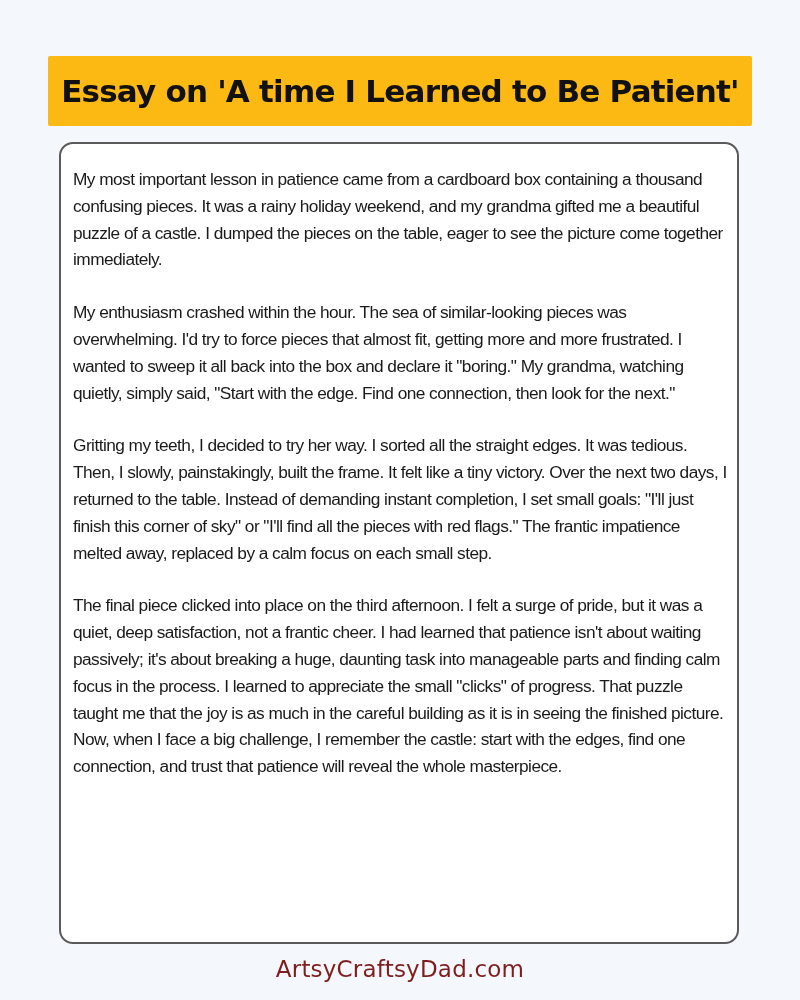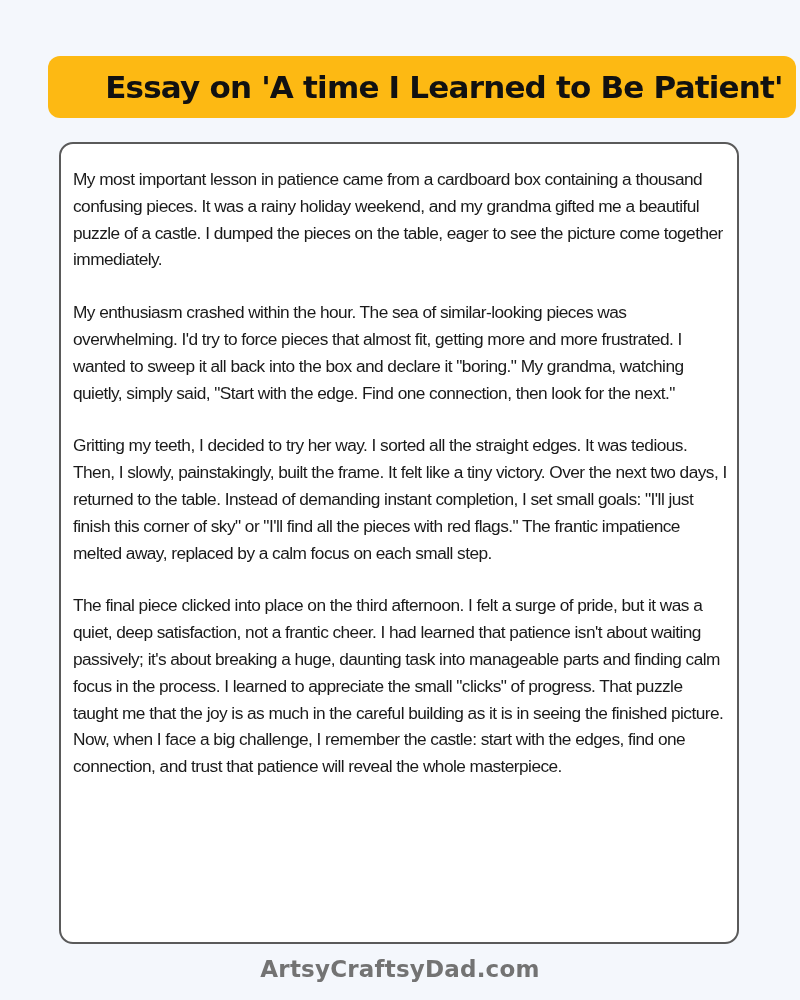--- a/index.html
+++ b/index.html
@@ -6,24 +6,24 @@
     body {
       width: 800px; height: 1000px;
       background: #f4f7fc;
       position: relative;
       overflow: hidden;
       font-family: "DejaVu Sans", sans-serif;
     }
     .title-banner {
       position: absolute;
       left: 48px; top: 56px;
-      width: 704px; height: 62px;
+      width: 704px; height: 70px;
       background: #fdb913;
-      border-radius: 12px;
-      display: flex; align-items: center; justify-content: center; padding-left: 44px;
+      border-radius: 2px;
+      display: flex; align-items: center; justify-content: center;
     }
     .title-banner h1 {
       margin: 0;
       font-family: "DejaVu Sans", sans-serif;
       font-weight: bold;
       font-size: 31px;
       letter-spacing: -0.8px;
       color: #111;
       white-space: nowrap;
     }
@@ -45,23 +45,23 @@
       letter-spacing: -0.55px;
       color: #1a1a1a;
     }
     .footer {
       position: absolute;
       left: 0; right: 0; top: 956px;
       text-align: center;
     }
     .footer span {
       font-family: "DejaVu Sans", sans-serif;
-      font-weight: bold;
+      font-weight: normal;
       font-size: 23px;
-      color: #737373;
+      color: #7f1d1d;
       letter-spacing: 0.2px;
     }
   </style>
 </head>
 <body>
 
 <div class="title-banner">
   <h1>Essay on 'A time I Learned to Be Patient'</h1>
 </div>
 

